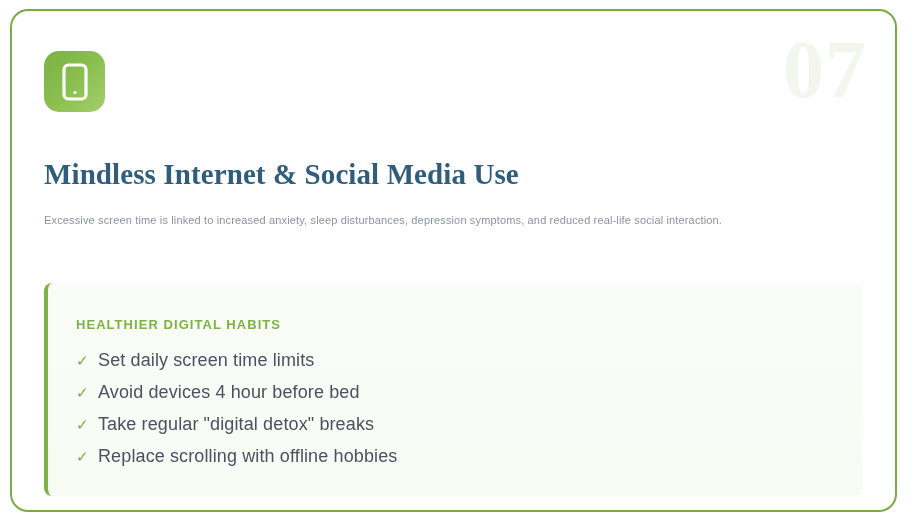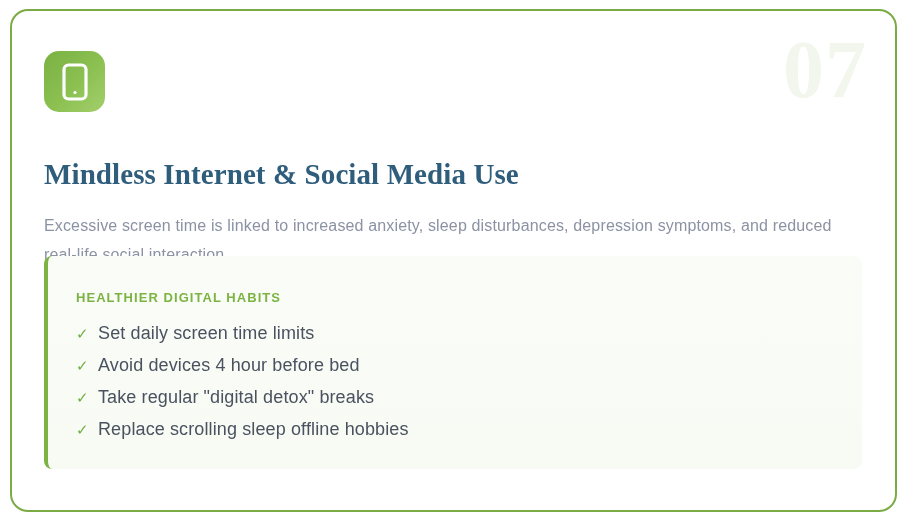--- a/index.html
+++ b/index.html
@@ -77,31 +77,31 @@
     letter-spacing: 0.1px;
     white-space: nowrap;
   }
 
   
   .card-desc {
     position: absolute;
     left: 32px;
     top: 184px;
     width: 800px;
-    font-size: 16px;
+    font-size: 11px;
     line-height: 29px;
     color: #8b92a3;
     letter-spacing: 0.15px;
   }
 
   
   .highlight {
     position: absolute;
     left: 32px;
-    top: 245px;
+    top: 272px;
     width: 818px;
     height: 213px;
     box-sizing: border-box;
     background: linear-gradient(180deg, #fafcf7 0%, #f8fbf4 100%);
     border-left: 4px solid #7cb342;
     border-radius: 8px;
   }
 
   .highlight-heading {
     position: absolute;
@@ -175,19 +175,19 @@
         <li class="habit-item">
           <span class="check-icon">✓</span>
           <span class="habit-text">Avoid devices 4 hour before bed</span>
         </li>
         <li class="habit-item">
           <span class="check-icon">✓</span>
           <span class="habit-text">Take regular "digital detox" breaks</span>
         </li>
         <li class="habit-item">
           <span class="check-icon">✓</span>
-          <span class="habit-text">Replace scrolling sleep offline hobbies</span>
+          <span class="habit-text">Replace scrolling with offline hobbies</span>
         </li>
       </ul>
     </div>
 
   </div>
 </div>
 
 </body></html>

